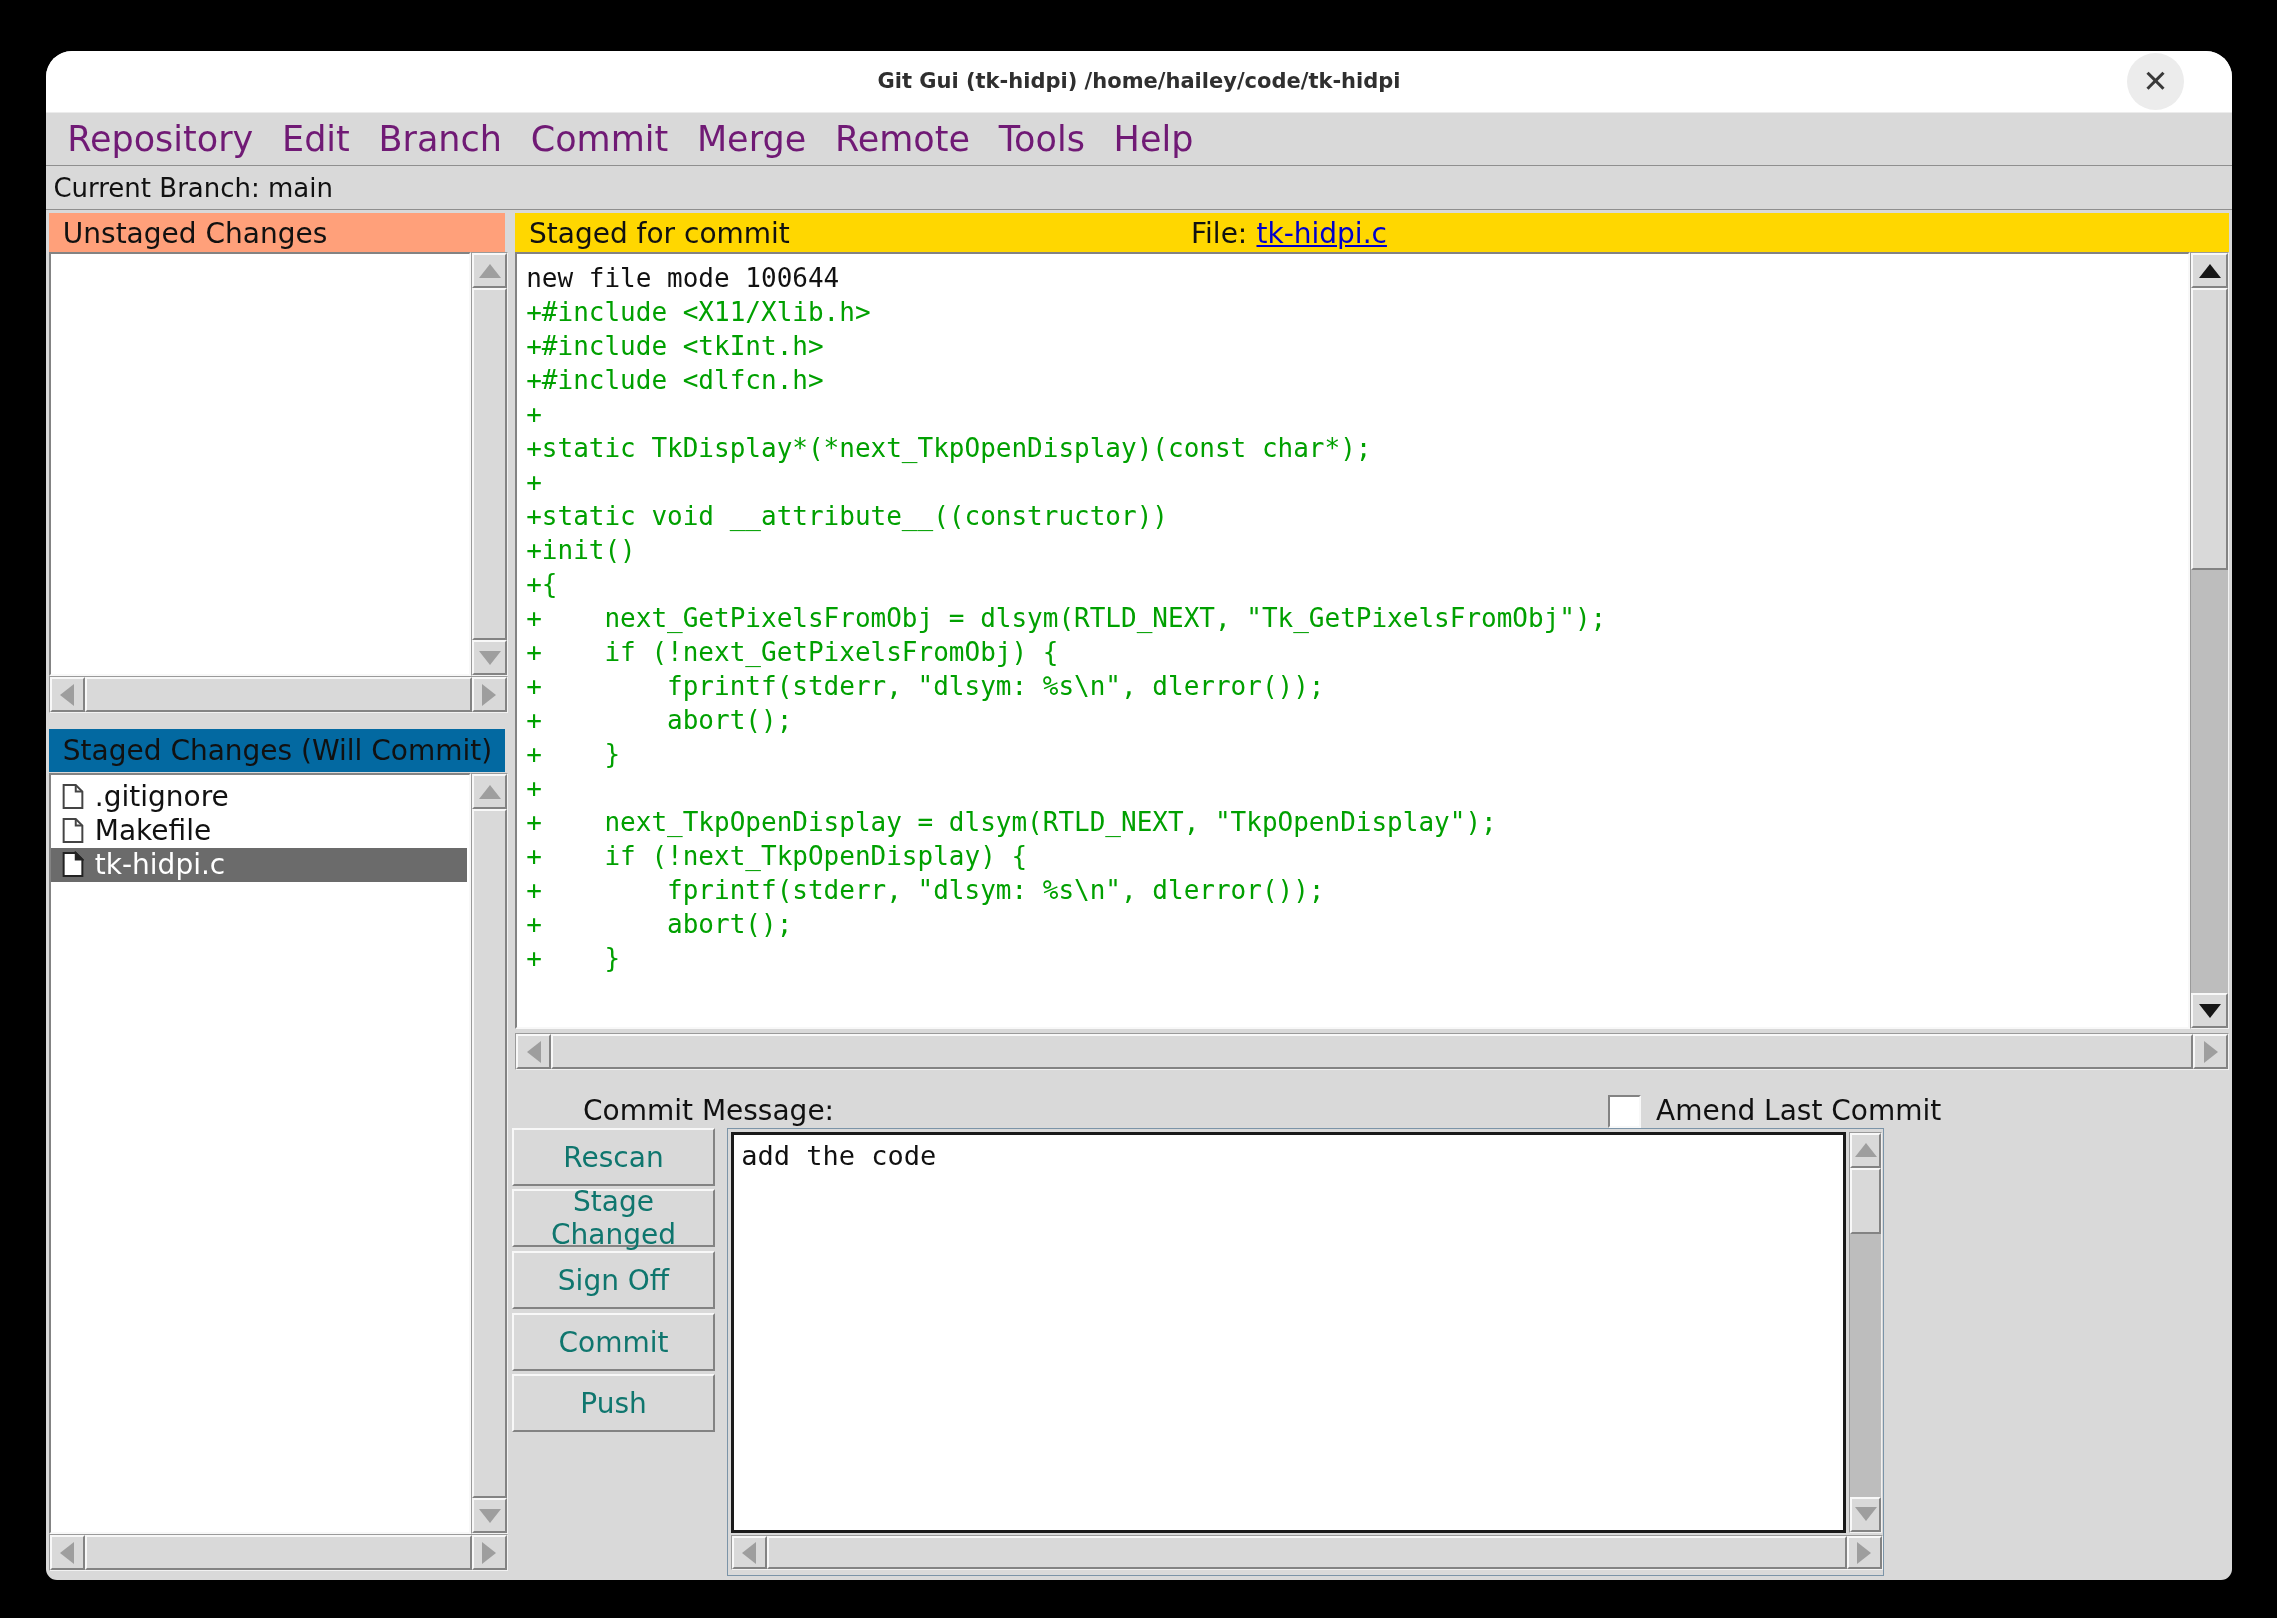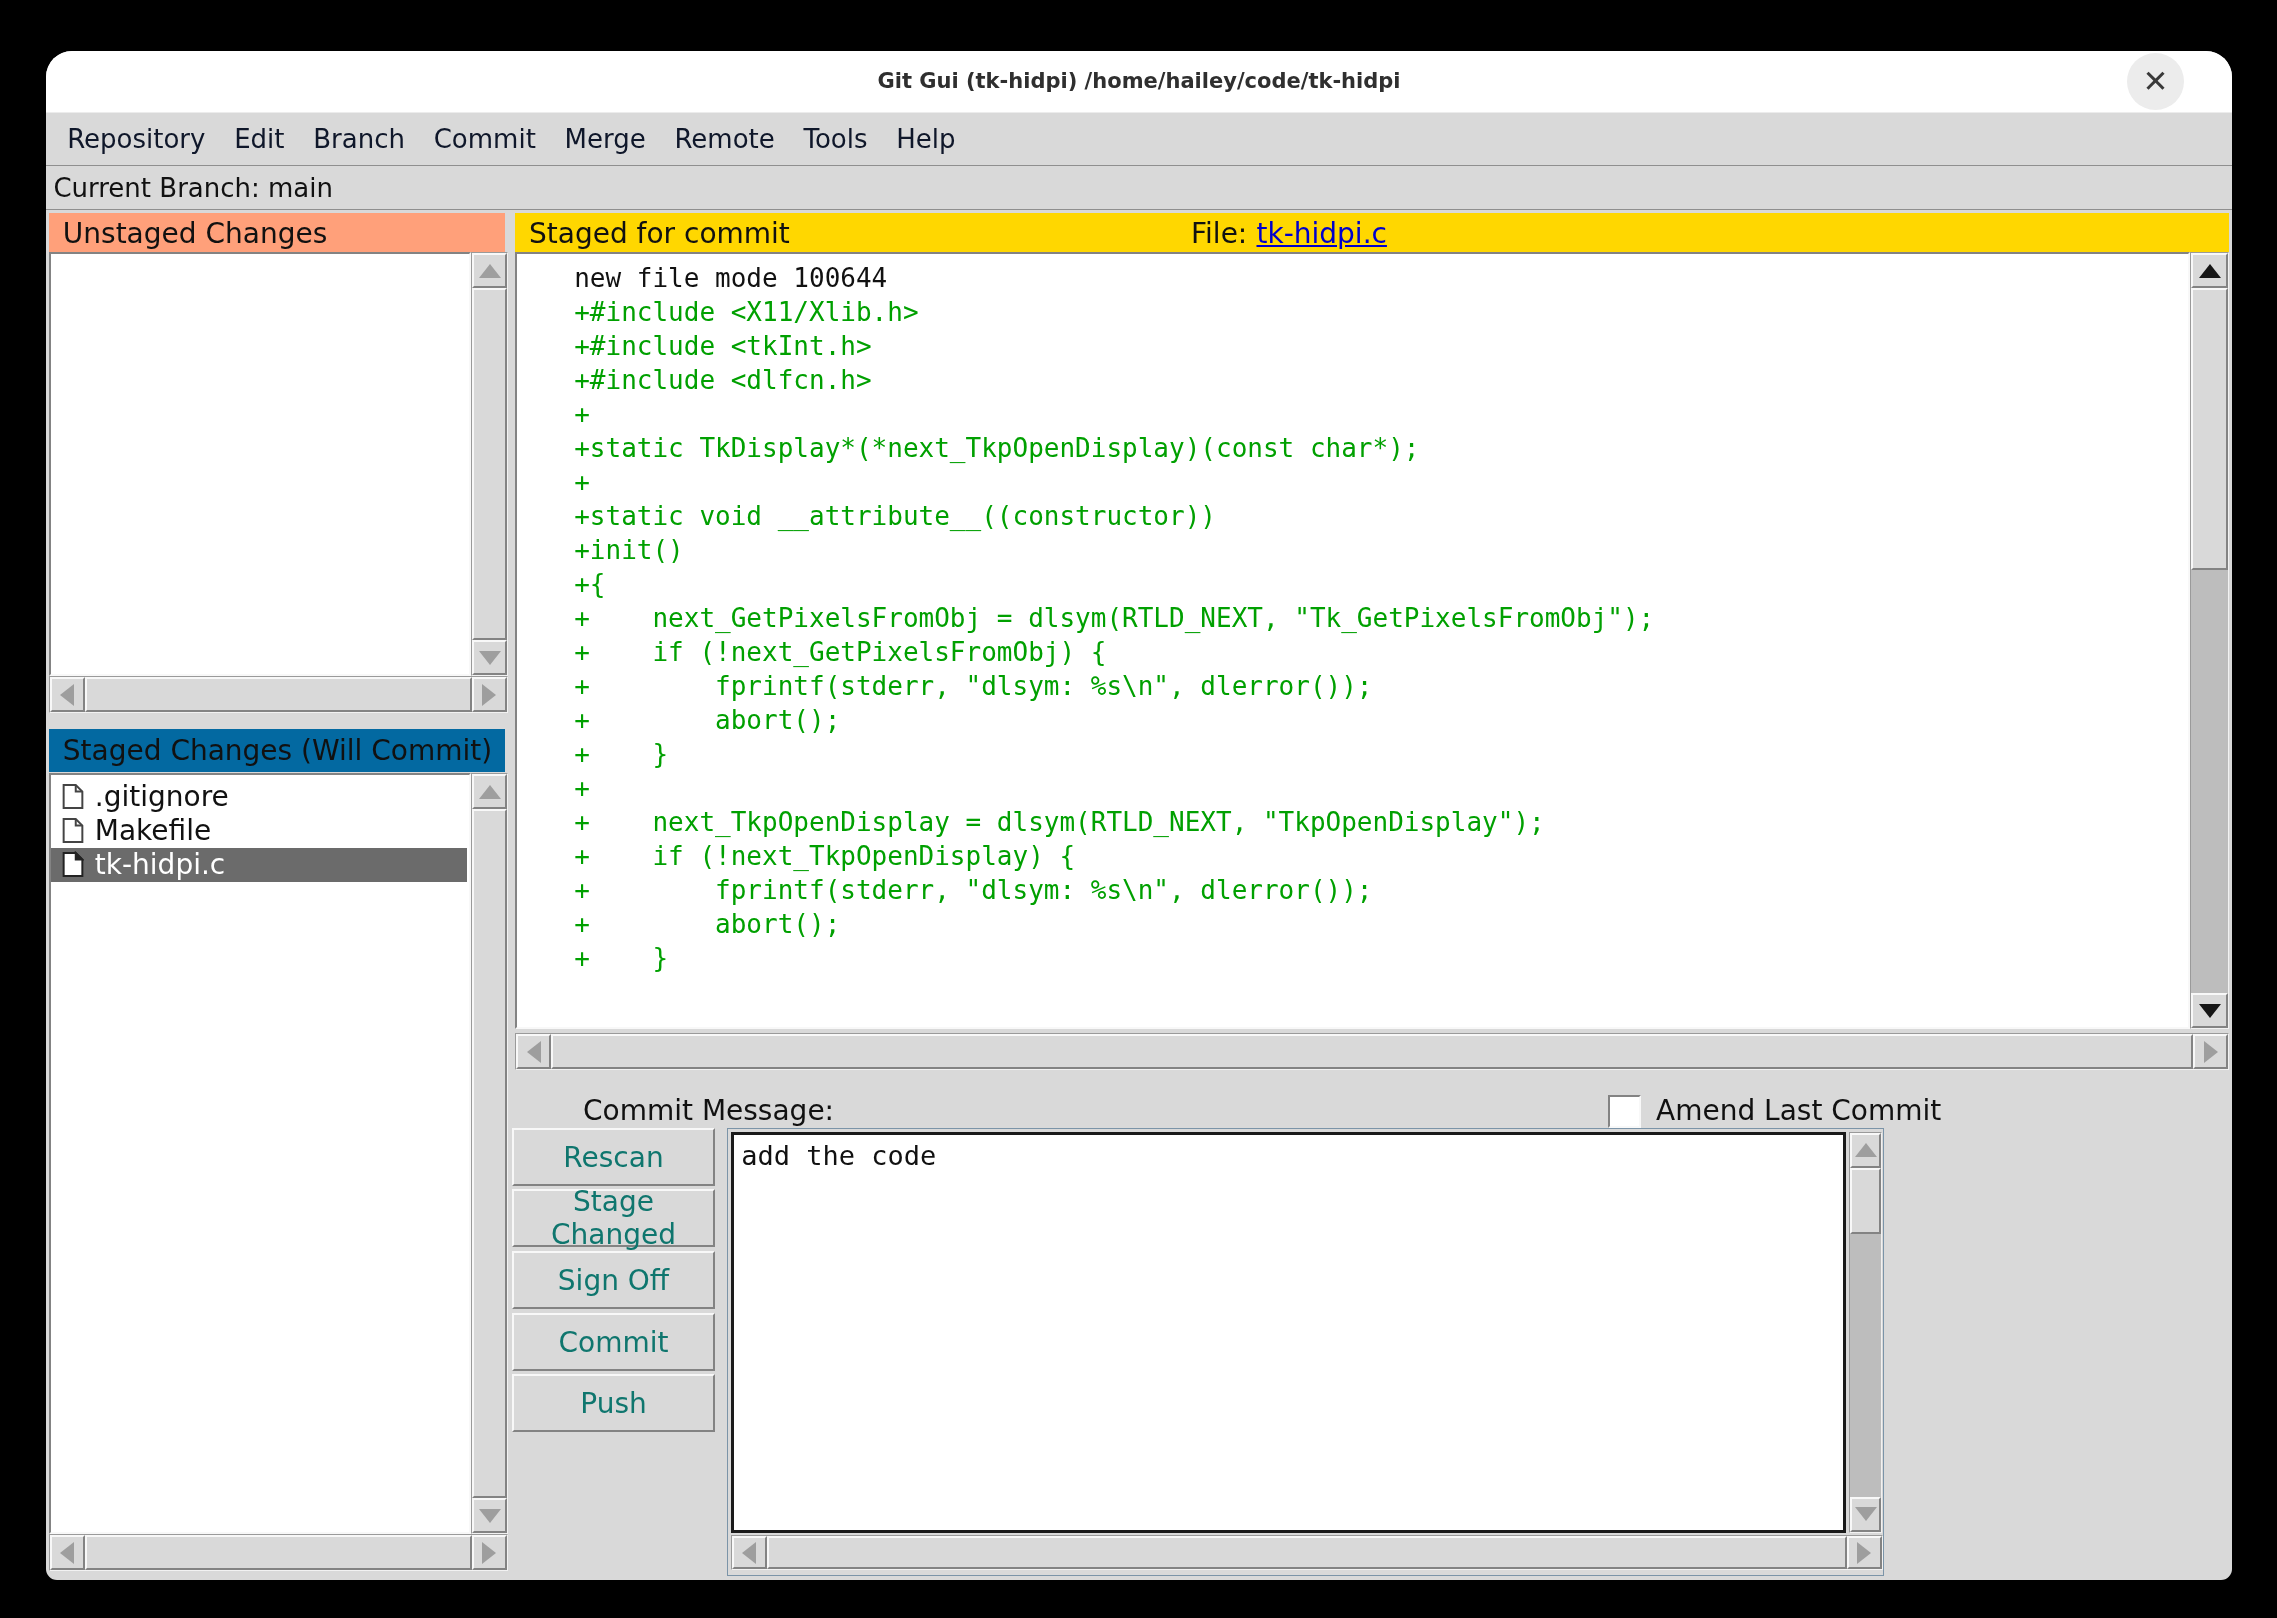--- a/index.html
+++ b/index.html
@@ -7,41 +7,41 @@
   #window {
     position:absolute; left:46px; top:51px; width:2186px; height:1529px;
     background:#d9d9d9; border-radius:26px 26px 11px 11px; overflow:hidden;
   }
   
   #titlebar { position:absolute; left:0; top:0; width:2186px; height:62px; background:#ffffff; border-bottom:1.8px solid #ececec; }
   #title { width:100%; text-align:center; line-height:60px; font-size:21px; font-weight:bold; color:#2f2f2f; }
   #close-btn { position:absolute; right:48px; top:1.8px; width:57px; height:57px; border-radius:50%; background:#ececec; text-align:center; line-height:57px; font-size:31px; font-weight:bold; color:#3a3a3a; cursor:default; }
   
   #menubar { position:absolute; left:0; top:64px; width:2186px; height:51px; background:#d9d9d9; border-bottom:1.8px solid #8f8f8f; padding-left:9.2px; }
-  .menu-item { display:inline-block; font-size:26px; color:#0f172a; line-height:48px; padding:0 12px; }
+  .menu-item { display:inline-block; font-size:35px; color:#701a75; line-height:48px; padding:0 12px; }
   
   #branchbar { position:absolute; left:0; top:116px; width:2186px; height:43px; background:#d9d9d9; border-bottom:1.8px solid #8f8f8f; font-size:26px; color:#111; line-height:42px; padding-left:7.4px; }
   
   .hdr { position:absolute; font-size:28px; color:#111; padding-left:14px; display:flex; align-items:center; }
   #unstaged-hdr { left:2.8px; top:162px; width:456px; height:40px; background:#ffa07a; }
   #staged-hdr   { left:2.8px; top:678px; width:456px; height:43px; background:#0369a1; }
   #diff-hdr     { left:469px; top:162px; width:1714px; height:40px; background:#ffd700; }
   #diff-file-wrap { position:absolute; left:676px; top:0; height:40px; display:flex; align-items:center; font-size:28px; }
   #diff-file-link { color:#0000cc; text-decoration:underline; margin-left:9.2px; font-size:28px; }
   
   .panel { position:absolute; background:#ffffff; border:2.8px solid; border-color:#838383 #f8f8f8 #f8f8f8 #838383; }
   #unstaged-list { left:2.8px; top:201px; width:422px; height:424px; }
   #staged-list   { left:2.8px; top:722px; width:422px; height:761px; padding-top:4.6px; }
   #diff-box      { left:469px; top:201px; width:1675px; height:777px; overflow:hidden; padding:6.5px 0 0 9.2px; }
   
   .file-row { height:34px; display:flex; align-items:center; padding-left:11px; font-size:28px; color:#111; }
   .file-row.selected { background:#6b6b6b; color:#ffffff; margin-right:1.8px; }
   .file-icon { width:22px; height:27px; margin-right:11px; flex:0 0 auto; }
   
-  .diff-line { font-family:"DejaVu Sans Mono","Liberation Mono",monospace; font-size:26px; line-height:34px; white-space:pre; color:#00a000;margin-left:48px; }
+  .diff-line { font-family:"DejaVu Sans Mono","Liberation Mono",monospace; font-size:26px; line-height:34px; white-space:pre; color:#00a000; }
   .diff-line.meta { color:#111; }
   .diff-line.hunk { color:#008080; font-weight:600; }
   
   .sb { position:absolute; background:#c6c6c6; border:1.8px solid; border-color:#9a9a9a #f2f2f2 #f2f2f2 #9a9a9a; display:flex; }
   .sb.v { flex-direction:column; }
   .sb.h { flex-direction:row; }
   .sb-btn { background:#d9d9d9; border:2.8px solid; border-color:#f8f8f8 #838383 #838383 #f8f8f8; flex:0 0 auto; display:flex; align-items:center; justify-content:center; }
   .sb.v .sb-btn { width:100%; height:35px; }
   .sb.h .sb-btn { height:100%; width:35px; }
   .sb-trough { flex:1 1 auto; position:relative; background:#bdbdbd; }

